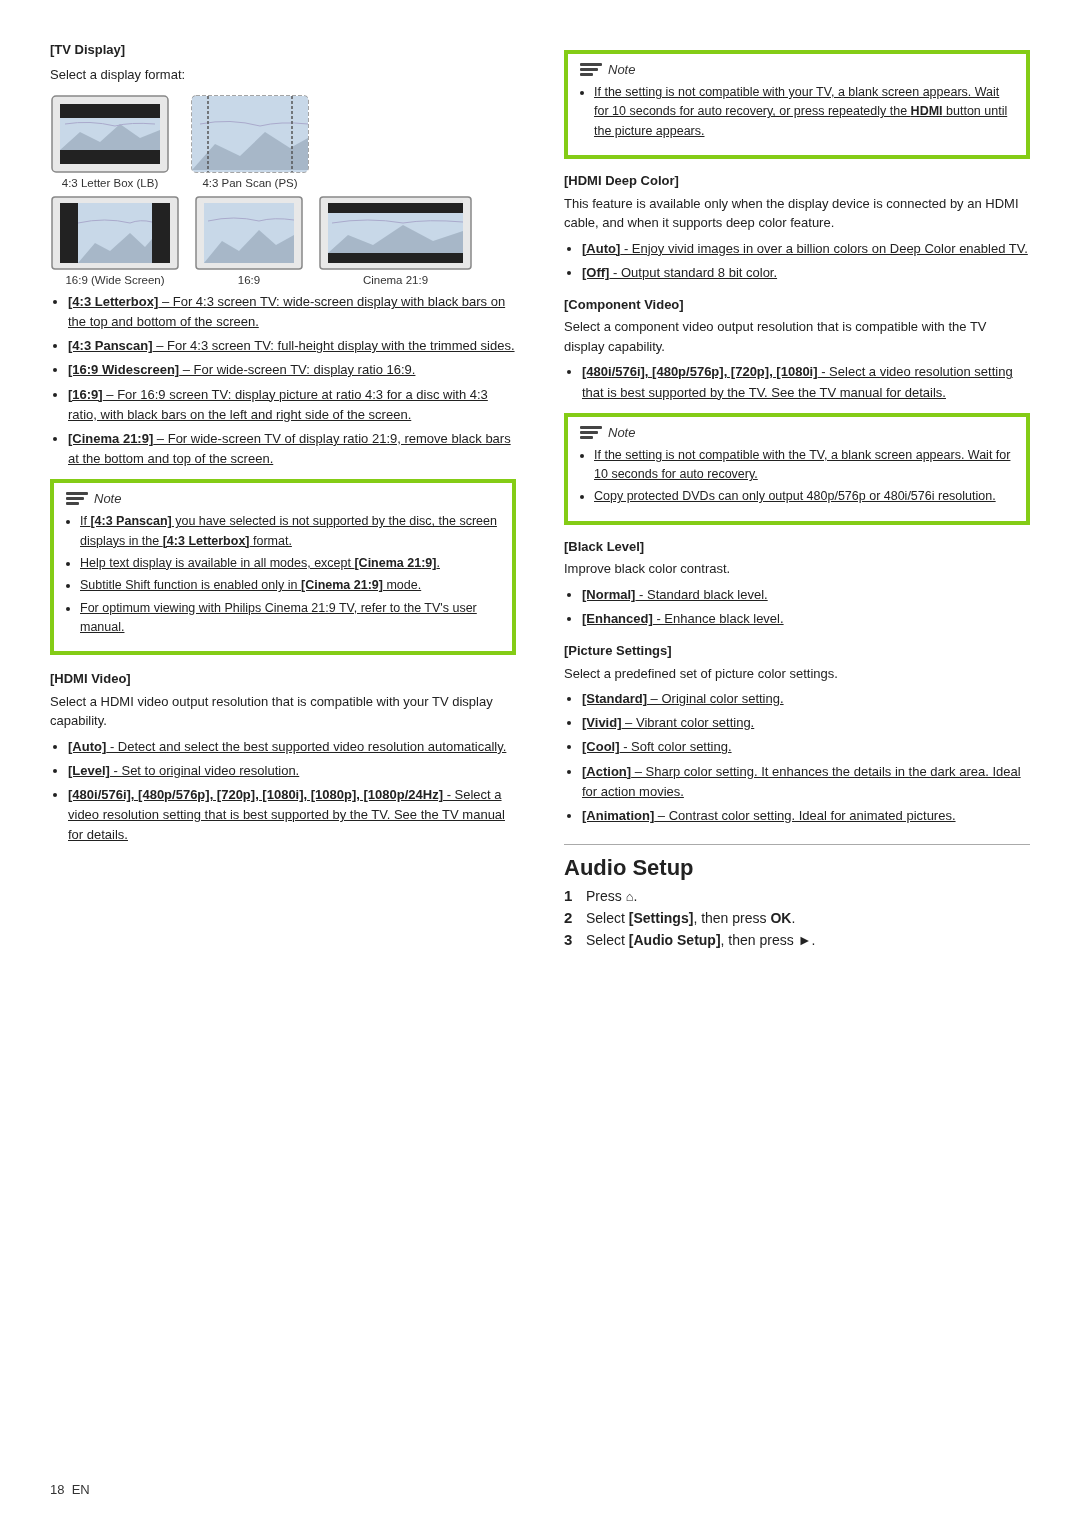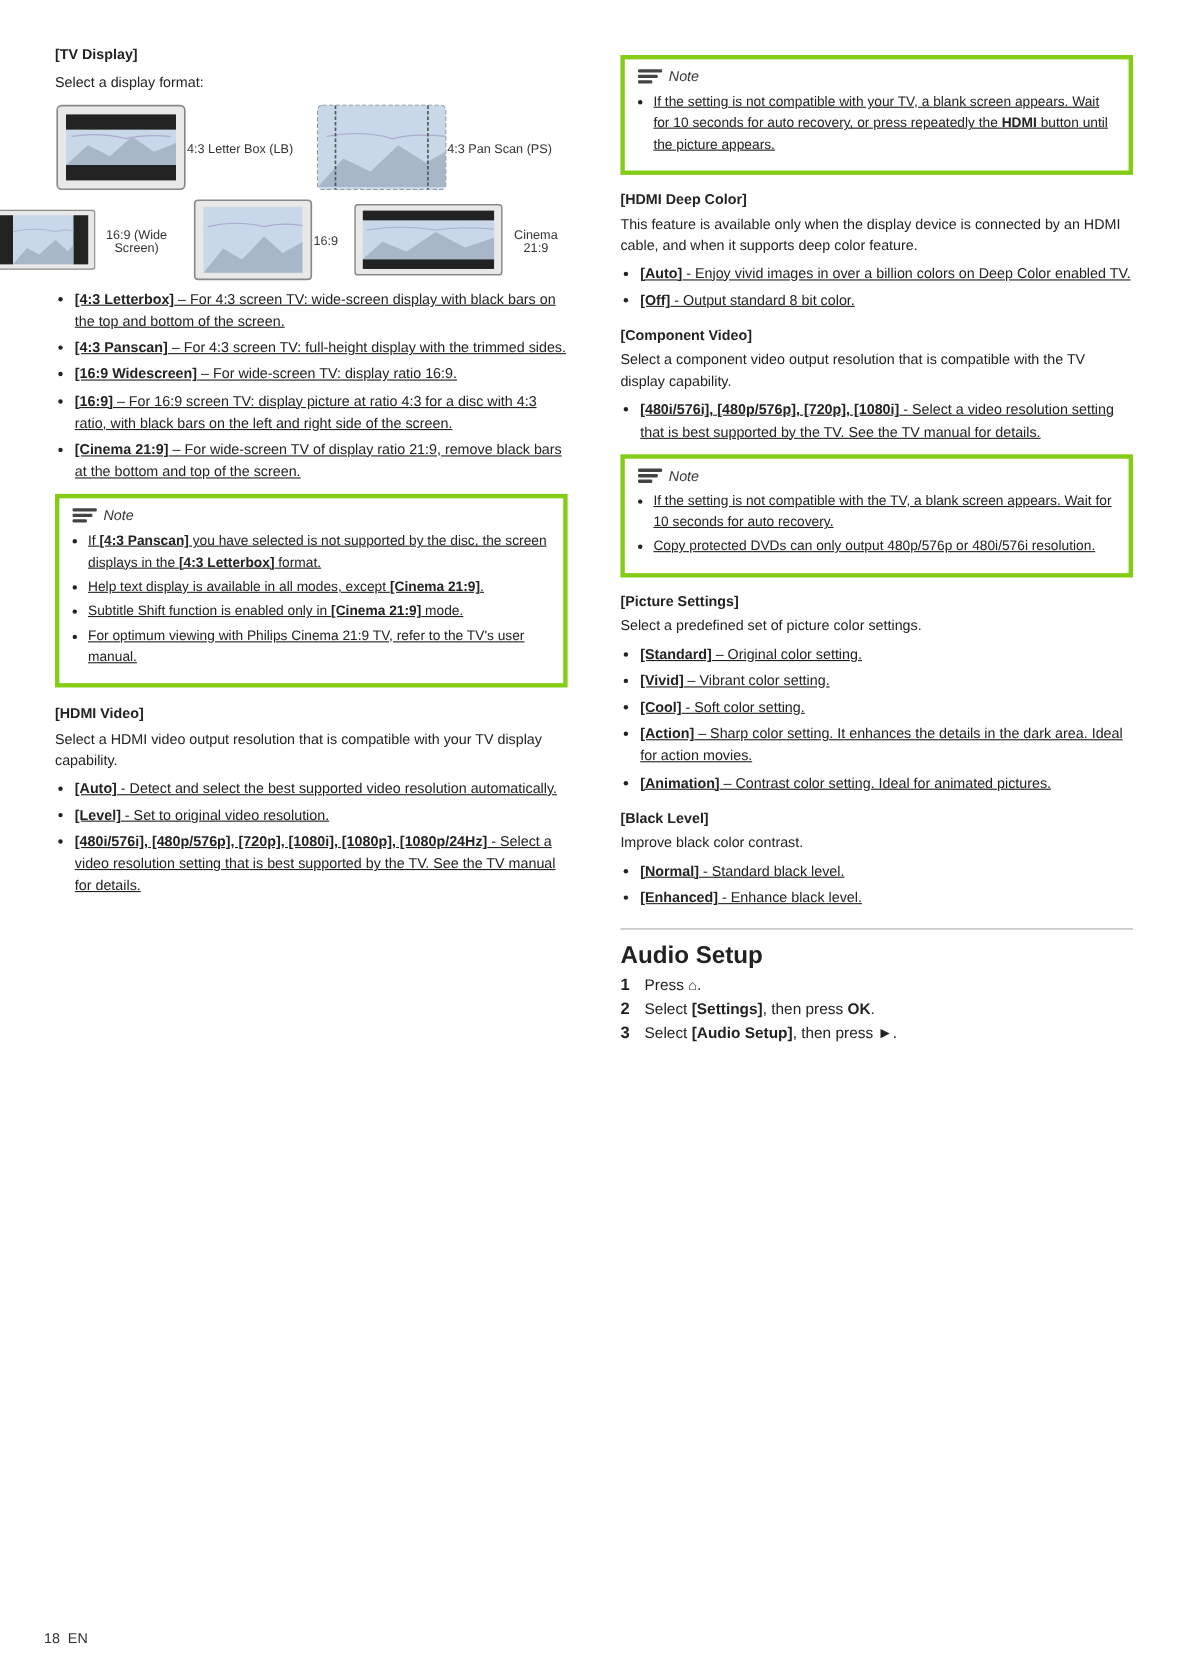--- a/index.html
+++ b/index.html
@@ -89,35 +89,34 @@
     }
     
     .tv-images-row {
       display: flex;
       gap: 20px;
       margin: 10px 0 4px 0;
       align-items: flex-end;
     }
     .tv-img-wrap {
       display: flex;
-      flex-direction: row;
+      flex-direction: column;
       align-items: center;
     }
     .tv-img-label {
       font-size: 11.5px;
       text-align: center;
       margin-top: 3px;
       color: #333;
     }
     .tv-img-row2 {
       display: flex;
       gap: 14px;
       margin: 6px 0 4px 0;
       align-items: flex-end;
-      justify-content: flex-end;
     }
     
     svg.tv-screen { display: block; }
 
     .step-list {
       list-style: none;
       margin: 0;
       padding: 0;
     }
     .step-list li {
@@ -131,21 +130,21 @@
       font-weight: bold;
       font-size: 15px;
       min-width: 14px;
     }
     .home-icon {
       font-size: 13px;
     }
     .page-num {
       position: absolute;
       bottom: 30px;
-      left: 40px;
+      left: 50px;
       font-size: 13px;
       color: #333;
     }
     .page-wrap {
       position: relative;
       min-height: 1527px;
     }
   </style>
 </head>
 <body>
@@ -320,40 +319,40 @@
           </div>
           <span class="note-label">Note</span>
         </div>
         <ul>
           <li>If the setting is not compatible with the TV, a blank screen appears. Wait for 10 seconds for auto recovery.</li>
           <li>Copy protected DVDs can only output 480p/576p or 480i/576i resolution.</li>
         </ul>
       </div>
 
       <div style="margin-top:12px;">
+        <p class="section-heading">[Black Level]</p>
+        <p>Improve black color contrast.</p>
+        <ul>
+          <li><span class="bold">[Normal]</span> - Standard black level.</li>
+          <li><span class="bold">[Enhanced]</span> - Enhance black level.</li>
+        </ul>
+      </div>
+
+      <div style="margin-top:12px;">
         <p class="section-heading">[Picture Settings]</p>
         <p>Select a predefined set of picture color settings.</p>
         <ul>
           <li><span class="bold">[Standard]</span> – Original color setting.</li>
           <li><span class="bold">[Vivid]</span> – Vibrant color setting.</li>
           <li><span class="bold">[Cool]</span> - Soft color setting.</li>
           <li><span class="bold">[Action]</span> – Sharp color setting. It enhances the details in the dark area. Ideal for action movies.</li>
           <li><span class="bold">[Animation]</span> – Contrast color setting. Ideal for animated pictures.</li>
         </ul>
       </div>
 
-      <div style="margin-top:12px;">
-        <p class="section-heading">[Black Level]</p>
-        <p>Improve black color contrast.</p>
-        <ul>
-          <li><span class="bold">[Normal]</span> - Standard black level.</li>
-          <li><span class="bold">[Enhanced]</span> - Enhance black level.</li>
-        </ul>
-      </div>
-
       <hr class="divider-h" style="margin-top:18px;">
 
       <div style="margin-top:10px;">
         <h2 class="section-title">Audio Setup</h2>
         <ol class="step-list">
           <li>
             <span class="step-num">1</span>
             <span>Press <span class="home-icon">⌂</span>.</span>
           </li>
           <li>

